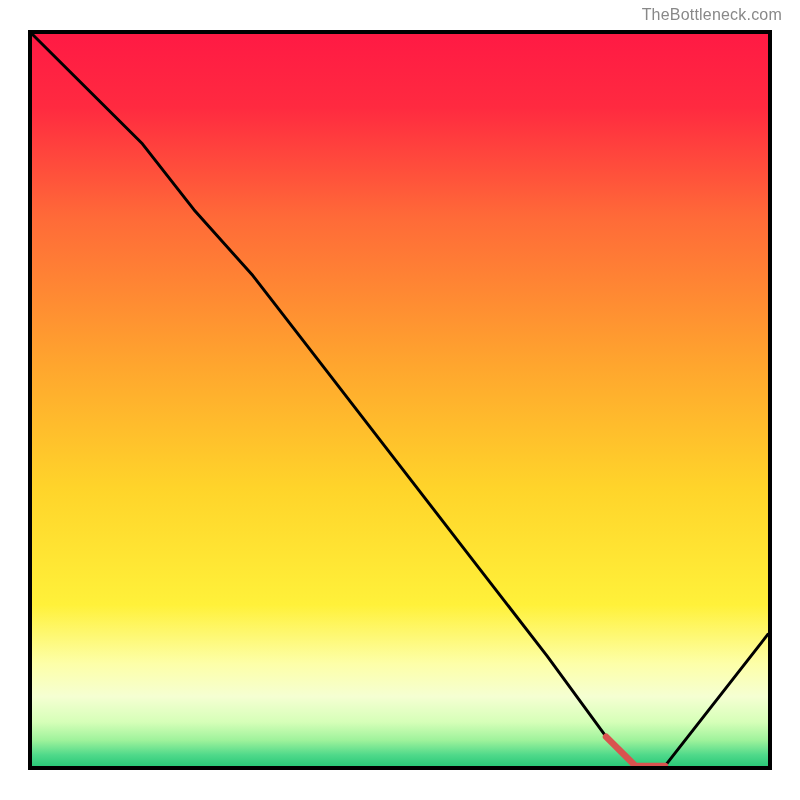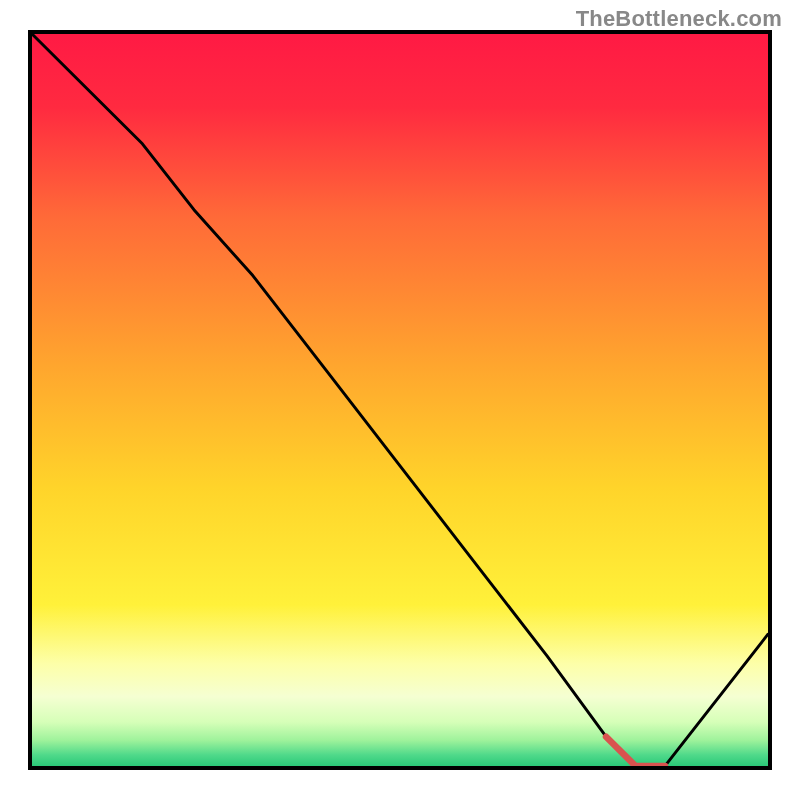--- a/index.html
+++ b/index.html
@@ -7,23 +7,23 @@
     width: 800px;
     height: 800px;
     background: #fff;
     position: relative;
     font-family: "Helvetica Neue", Helvetica, Arial, sans-serif;
   }
   .attribution {
     position: absolute;
     top: 6px;
     right: 18px;
-    font-size: 22px;
+    font-size: 16px;
     color: #888;
-    font-weight: 700;
+    font-weight: 400;
     letter-spacing: 0.2px;
   }
   .plot-box {
     position: absolute;
     left: 28px;
     top: 30px;
     width: 744px;
     height: 740px;
     border: 4px solid #000;
     box-sizing: border-box;

